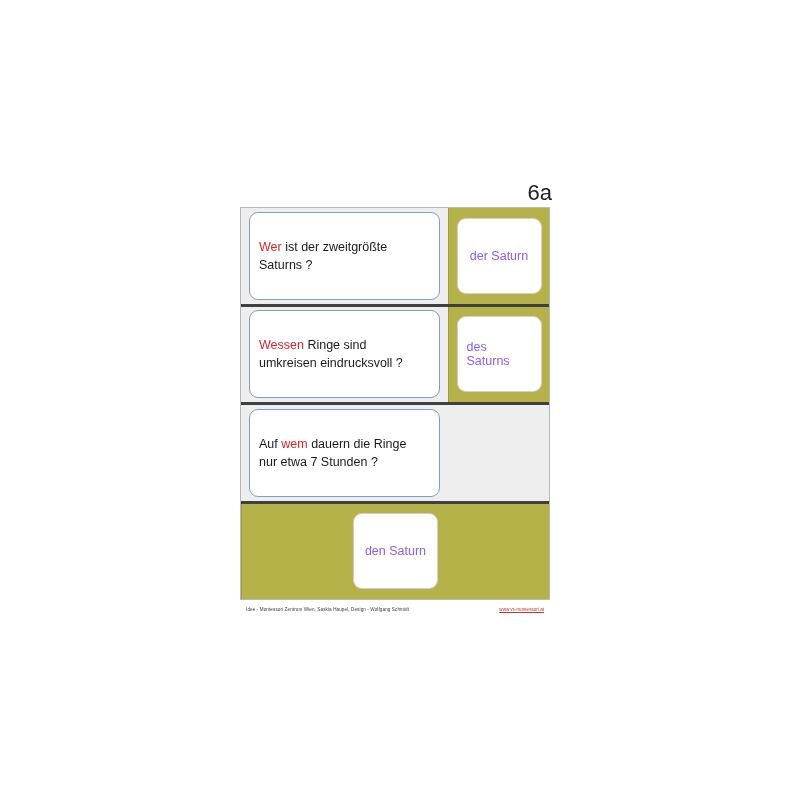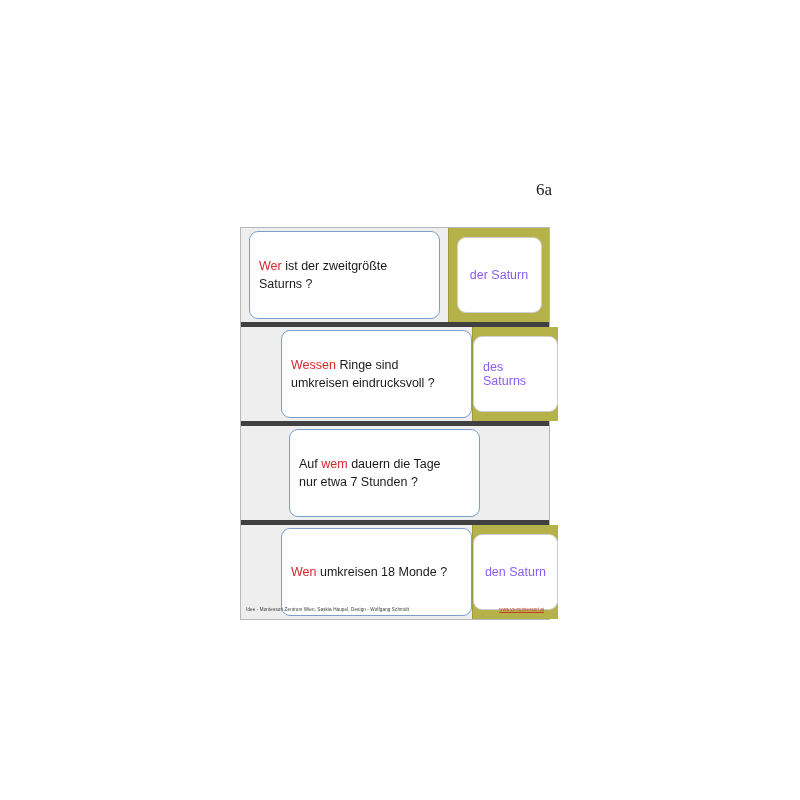--- a/index.html
+++ b/index.html
@@ -17,46 +17,44 @@
     position: absolute;
     left: 240px;
     top: 180px;
     width: 316px;
     height: 444px;
   }
   #page-label {
     position: absolute;
     right: 4px;
     top: 0px;
-    font-size: 17px;
+    font-size: 22px;
     color: #222222;
-    font-family: Liberation Serif, serif;
+    font-family: Liberation Sans, sans-serif;
   }
   #grid {
     position: absolute;
     left: 0px;
     top: 27px;
     width: 310px;
     height: 393px;
     border: 1px solid #b9b9b9;
     background: #eeeeee;
     box-sizing: border-box;
     display: flex;
     flex-direction: column;
-    margin-top: 20px;
   }
   .row {
     flex: 1 1 0;
     display: flex;
     flex-direction: row;
     position: relative;
   }
   .row + .row {
-    border-top: 5px solid #404040;
-    padding-left: 40px;
+    border-top: 3px solid #404040;
   }
   .q-cell {
     width: 207px;
     position: relative;
     box-sizing: border-box;
     display: flex;
     align-items: center;
     justify-content: center;
     background: #eeeeee;
   }
@@ -168,35 +166,28 @@
         <div class="card a-card">
           <div class="a-text">des Saturns</div>
         </div>
       </div>
     </div>
 
     <div class="row">
       <div class="q-cell">
         <div class="card q-card">
           <div class="q-text">
-            <span>Auf </span><span class="hl">wem</span><span> dauern die Tage</span><br>
+            <span>Auf </span><span class="hl">wem</span><span> dauern die Ringe</span><br>
             <span>nur etwa 7 Stunden  ?</span>
           </div>
         </div>
       </div>
     </div>
 
     <div class="row">
-      <div class="q-cell">
-        <div class="card q-card">
-          <div class="q-text">
-            <span class="hl">Wen</span><span> umkreisen 18 Monde ?</span>
-          </div>
-        </div>
-      </div>
       <div class="a-cell">
         <div class="card a-card">
           <div class="a-text">den Saturn</div>
         </div>
       </div>
     </div>
 
   </div>
 
   <div id="footer">

